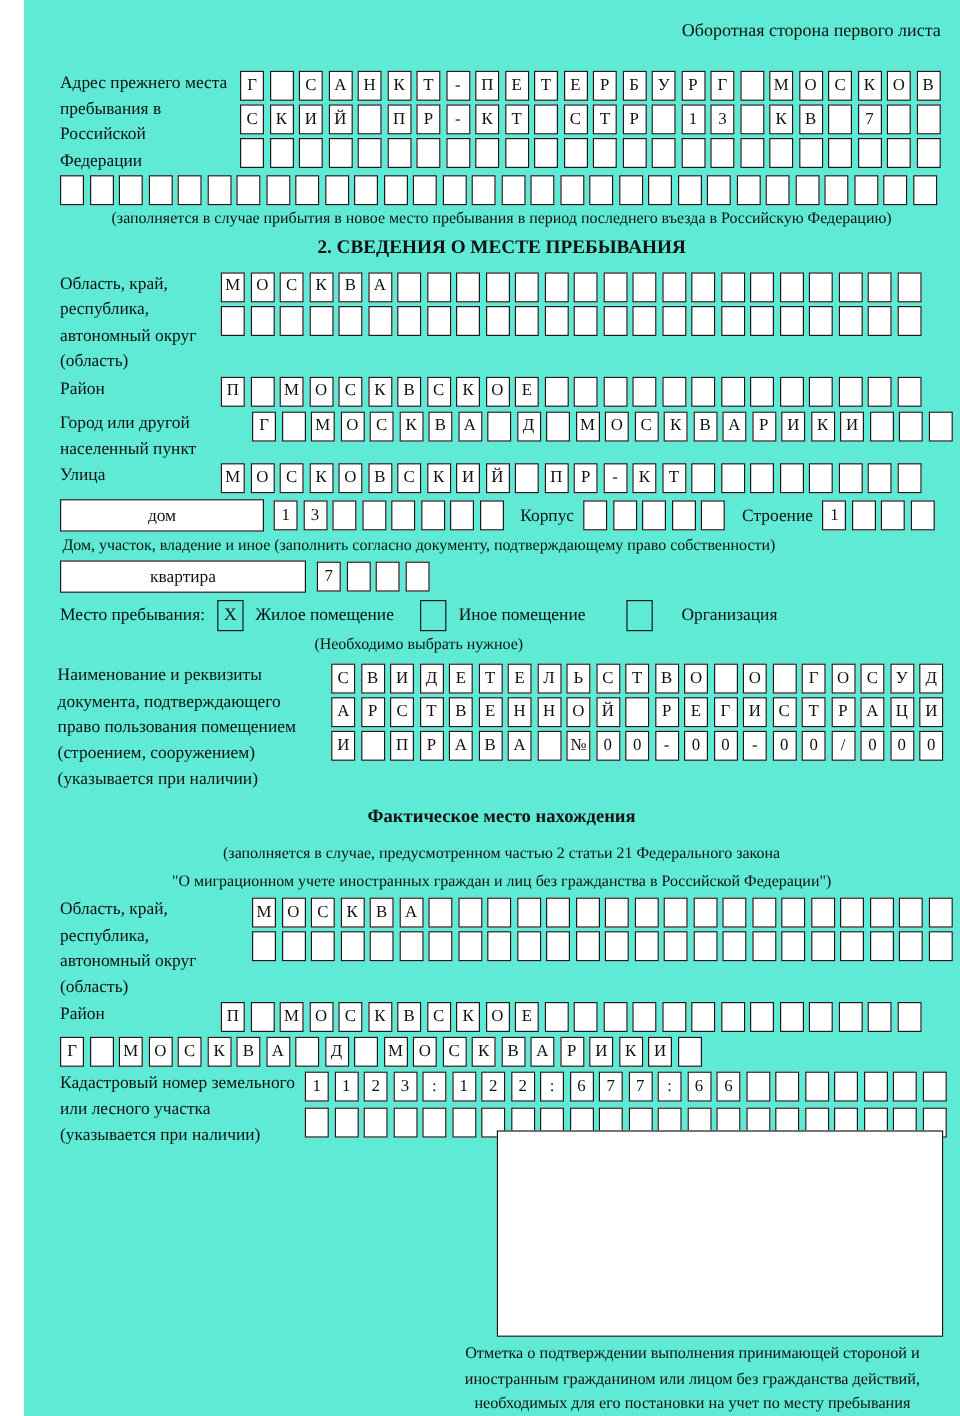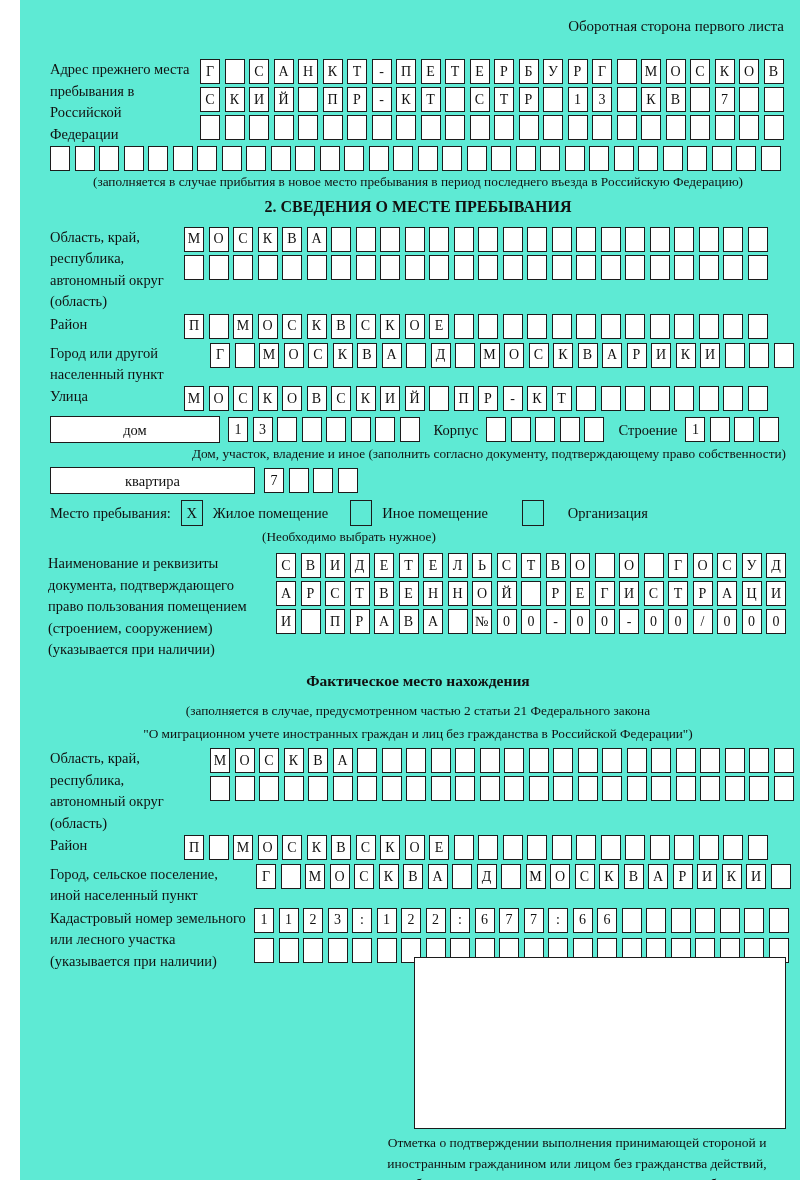--- a/index.html
+++ b/index.html
@@ -17,21 +17,21 @@
   .w142{width:142px;} .w126{width:126px;} .w152{width:152px;}
   .w220{width:220px;} .w196{width:196px;} .w198{width:198px;}
   .rows{flex:1 1 auto;}
   .cells-row{display:flex;gap:4.5px;margin-bottom:3px;height:25px;}
   .cell{
     flex:0 0 20px;width:20px;height:25px;box-sizing:border-box;
     border:1.5px solid #1c1c1c;display:flex;align-items:center;justify-content:center;
     font-size:14px;background:#fff;
   }
   .fullrow{margin-top:1px;margin-bottom:2px;}
-  .caption{font-size:13.3px;text-align:right;}
+  .caption{font-size:13.3px;}
   .cap-center{text-align:center;margin-bottom:4px;}
   .cap-left{margin:1px 0 3px 2px;}
   .sec-title{font-weight:bold;text-align:center;font-size:16px;margin:4px 0 8px 0;}
   .sub-title{font-weight:bold;text-align:center;font-size:15.5px;margin:10px 0 10px 0;}
   .house-row{display:flex;align-items:center;margin:2px 0 2px 0;}
   .named-box{
     box-sizing:border-box;border:1.6px solid #1c1c1c;height:27px;
     display:flex;align-items:center;justify-content:center;font-size:14.5px;background:#fff;text-align:right;
   }
   .dom-box{width:170px;margin-right:8px;}
@@ -544,21 +544,20 @@
         <span class="cell"></span>
         <span class="cell"></span>
         <span class="cell"></span>
         <span class="cell"></span>
         <span class="cell"></span>
         <span class="cell"></span>
       </div>
   </div>
 
   <div class="field">
-    <div class="f-label w198">Город, сельское поселение, иной населенный пункт</div>
     <div class="cells-row">
         <span class="cell">Г</span>
         <span class="cell"></span>
         <span class="cell">М</span>
         <span class="cell">О</span>
         <span class="cell">С</span>
         <span class="cell">К</span>
         <span class="cell">В</span>
         <span class="cell">А</span>
         <span class="cell"></span>

